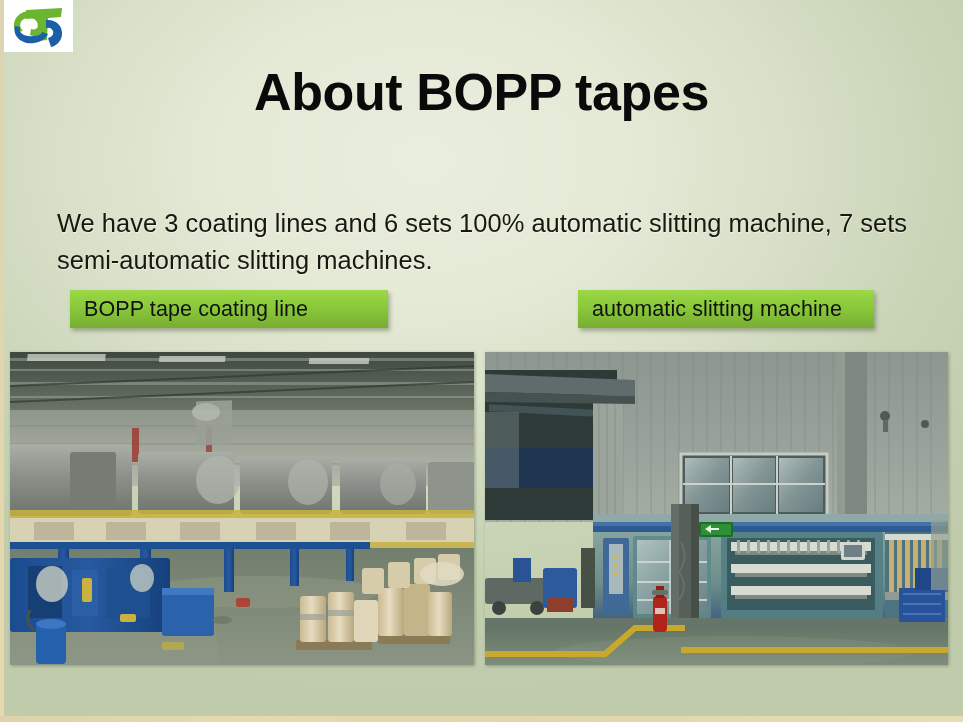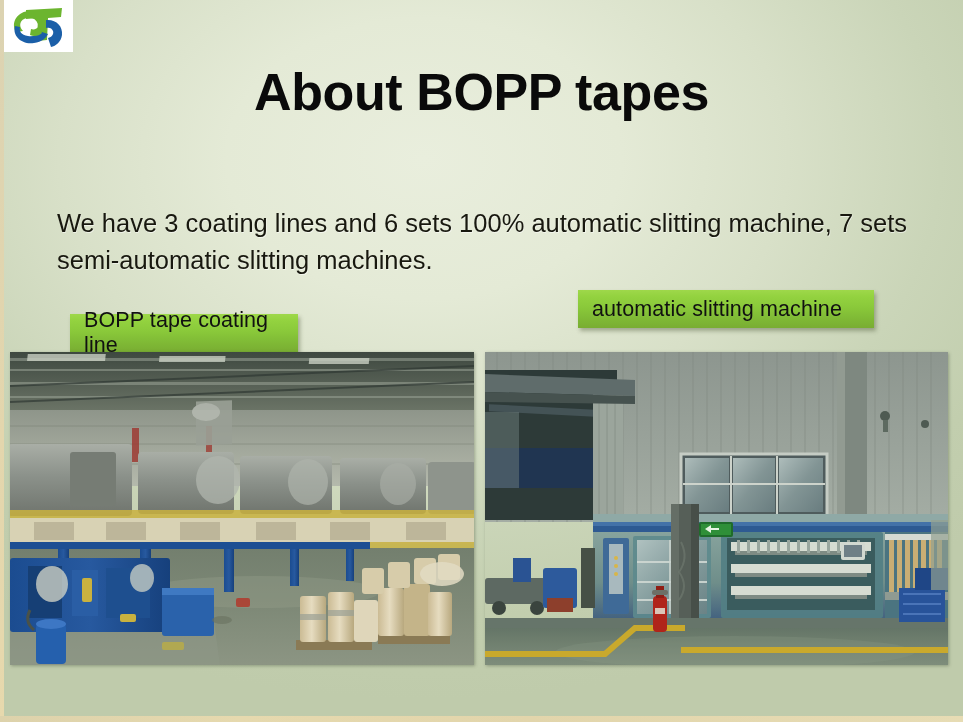--- a/index.html
+++ b/index.html
@@ -62,21 +62,21 @@
   .caption {
     position:absolute; height:38px;
     background:linear-gradient(to bottom,
       #9ed84a 0%, #93d23f 18%, #8ac93a 45%, #80bb36 72%, #79ad32 100%);
     box-shadow:2px 3px 4px rgba(60,70,40,.38);
     display:flex; align-items:center;
     padding-left:14px;
     font-size:21.5px; color:#111; letter-spacing:.1px;
     font-family:"Liberation Sans", sans-serif;
   }
-  #caption-left  { left:70px;  top:290px; width:228px;margin-top:24px; }
+  #caption-left  { left:70px;  top:290px; width:318px; }
   #caption-right { left:578px; top:290px; width:296px; }
 
   
   .photo {
     position:absolute; top:352px; height:313px;
     overflow:hidden;
     box-shadow:1px 1px 3px rgba(50,60,40,.35);
   }
   #photo-left  { left:10px;  width:464px; }
   #photo-right { left:485px; width:463px; }

